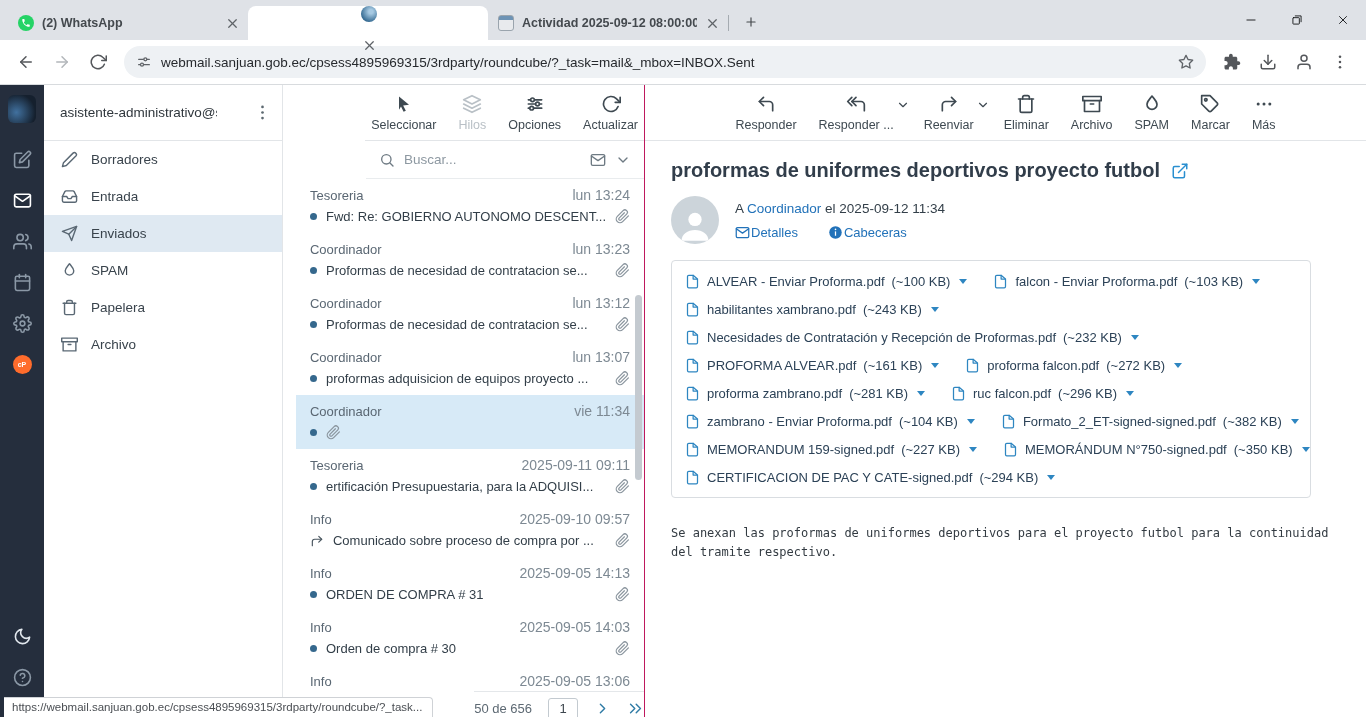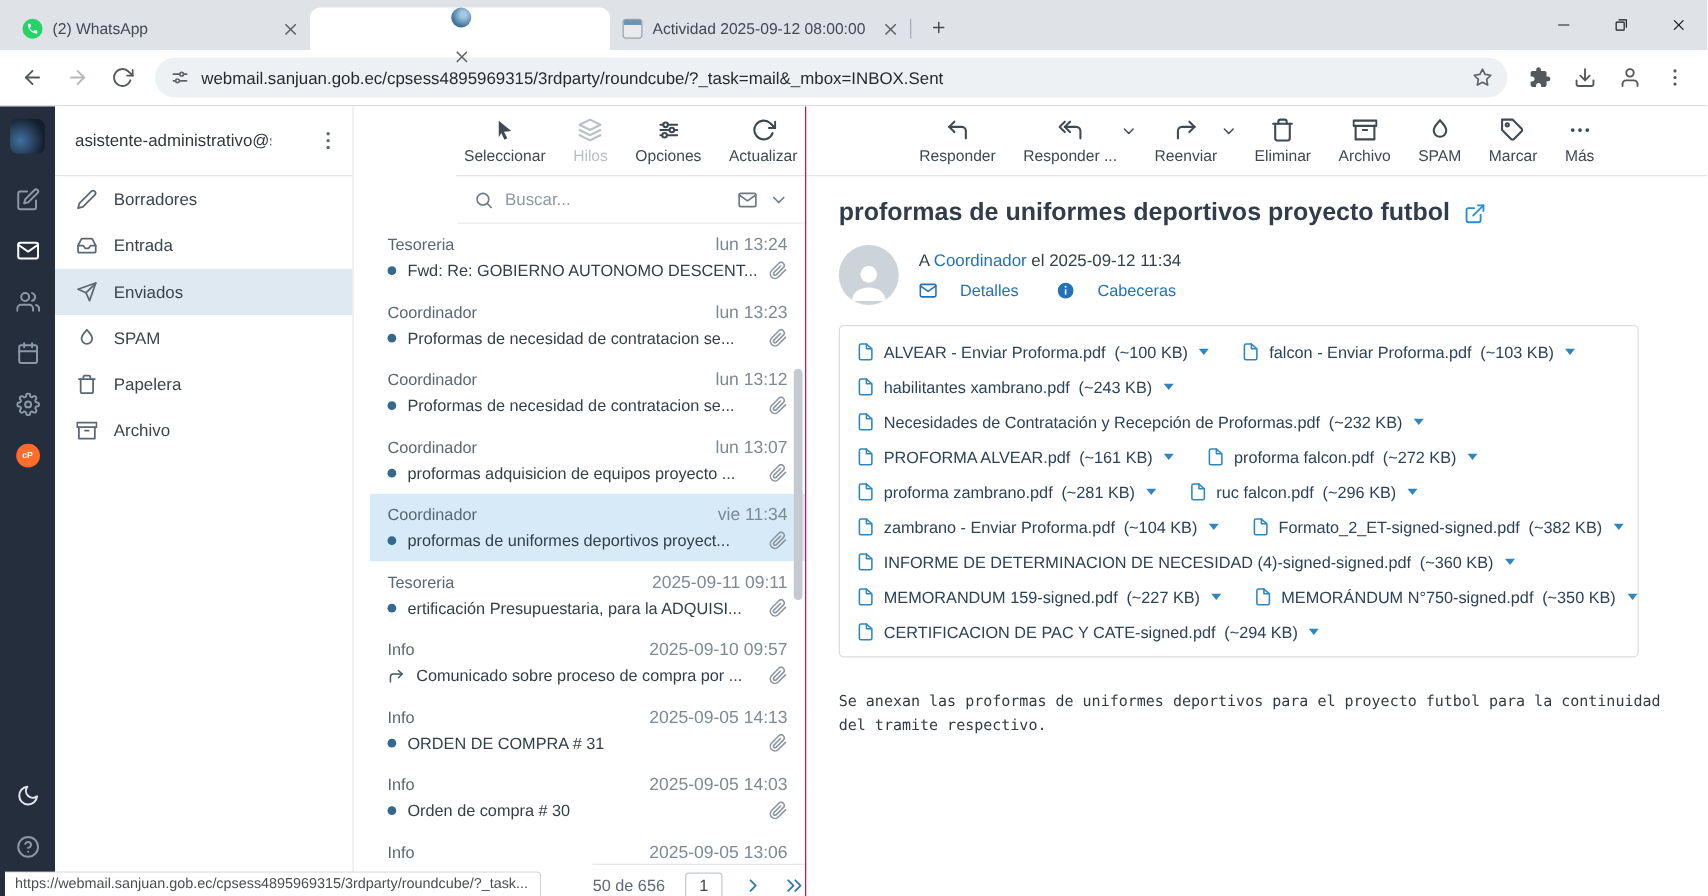--- a/index.html
+++ b/index.html
@@ -11,21 +11,21 @@
   
   .tabbar { height:40px; background:#dfe2e7; display:flex; align-items:flex-end; padding-left:8px; position:relative; }
   .tab { width:240px; height:34px; display:flex; align-items:center; gap:8px; padding:0 8px 0 10px;
          border-radius:8px 8px 0 0; color:#44494e; font-size:12.5px; position:relative; }
   .tab.active { background:#fff; color:#1d1f21;flex-direction:column; }
   .tab:not(.active)::after { content:''; position:absolute; right:-1px; top:9px; height:16px; width:1px; background:#a5abb1; }
   .favicon { width:16px; height:16px; border-radius:50%; display:flex; align-items:center; justify-content:center; flex:none; }
   .fav-whatsapp { background:#25d366; color:#fff; padding:3px; }
   .fav-roundcube { background:radial-gradient(circle at 62% 35%, #a6c9e2 15%, #31678f 75%); }
   .fav-activity { border-radius:3px; background:linear-gradient(#6d93b5 4px, #e8eaed 4px); border:1px solid #9aa4ad; }
-  .tab-title { flex:1; white-space:nowrap; overflow:hidden; }
+  .tab-title { flex:1; white-space:nowrap; overflow:hidden;font-weight:bold; }
   .tab-close { width:15px; height:15px; color:#5f6368; }
   .newtab { width:26px; height:26px; margin:0 0 5px 10px; color:#45494d; padding:6px; }
   .win-controls { position:absolute; right:0; top:0; height:40px; display:flex; }
   .win-btn { width:46px; height:100%; display:flex; align-items:center; justify-content:center; color:#17191b; }
   .win-btn .ic { width:14px; height:14px; }
   .win-btn svg { stroke-width:1.6; }
 
   .navbar { height:45px; background:#fff; display:flex; align-items:center; padding:0 10px; gap:4px; border-bottom:1px solid #d8dbde; }
   .nav-btn { width:32px; height:32px; border-radius:50%; display:flex; align-items:center; justify-content:center; color:#54575b; }
   .nav-btn .ic { width:18px; height:18px; }
@@ -89,21 +89,21 @@
   .mail-content { flex:1; padding:18px 28px 0 26px; overflow:hidden; }
   .subject-row { display:flex; align-items:center; gap:11px; }
   .subject { font-size:20px; font-weight:bold; color:#313d4a; white-space:nowrap; overflow:hidden; }
   .ext-icon { width:18px; height:18px; color:#2a8fd0; }
   .sender-row { display:flex; align-items:center; gap:16px; margin-top:14px; }
   .avatar { width:48px; height:48px; border-radius:50%; background:#ccd4da; color:#fff; display:flex; align-items:flex-end; justify-content:center; overflow:hidden; }
   .avatar .ic { width:38px; height:38px; }
   .meta1 { font-size:13.5px; color:#333f49; }
   .recipient { color:#2272b9; }
   .meta2 { margin-top:9px; display:flex; gap:30px; }
-  .meta-link { display:flex; gap:18px; color:#2272b9; font-size:13px; }
+  .meta-link { display:flex; gap:1px; color:#2272b9; font-size:13px; }
   .meta-link .ic { width:15px; height:15px; }
   .attachments { border:1px solid #d9dde1; border-radius:4px; margin-top:16px; padding:6px 13px; max-width:640px; }
   .att-row { height:28px; display:flex; align-items:center; gap:26px; }
   .att-item { display:flex; align-items:center; gap:7px; font-size:13px; color:#2c4257; white-space:nowrap; }
   .att-item .ic { width:15px; height:15px; color:#2e86c1; }
   .att-caret { width:0; height:0; border-left:4px solid transparent; border-right:4px solid transparent; border-top:5px solid #2e86c1; margin-left:2px; }
   .body-text { margin-top:26px; font-family:"DejaVu Sans Mono", monospace; font-size:12px; line-height:1.6; color:#333b42; max-width:688px; }
 
   .status-tooltip { position:absolute; left:4px; bottom:0; background:#fff; border:1px solid #cfd2d6; border-left:none; border-bottom:none;
                     border-top-right-radius:4px; padding:3px 10px 4px 8px; font-size:11.5px; color:#4a4e53; max-width:470px;
@@ -524,21 +524,20 @@
               </span>
     </div>
   </div>
           <div class="msg selected">
     <div class="m-line1">
       <span class="m-sender">Coordinador</span>
       <span class="m-date">vie 11:34</span>
     </div>
     <div class="m-line2">
       <span class="m-marker dot"></span>
-      <span class="m-subject">proformas de uniformes deportivos proyect...</span>
       <span class="ic m-clip">
                 <svg viewBox="0 0 24 24" fill="none" stroke="currentColor" stroke-width="2" stroke-linecap="round" stroke-linejoin="round">
                   <path d="M21.44 11.05l-9.19 9.19a6 6 0 0 1-8.49-8.49l9.19-9.19a4 4 0 0 1 5.66 5.66l-9.2 9.19a2 2 0 0 1-2.83-2.83l8.49-8.48"></path>
                 </svg>
               </span>
     </div>
   </div>
           <div class="msg">
     <div class="m-line1">
       <span class="m-sender">Tesoreria</span>
@@ -895,33 +894,20 @@
   </span>
             </div>
             <div class="att-row">
               <span class="att-item">
     <span class="ic">
                   <svg viewBox="0 0 24 24" fill="none" stroke="currentColor" stroke-width="2" stroke-linecap="round" stroke-linejoin="round">
                     <path d="M13 2H6a2 2 0 0 0-2 2v16a2 2 0 0 0 2 2h12a2 2 0 0 0 2-2V8z"></path>
                     <polyline points="13 2 13 8 19 8"></polyline>
                   </svg>
                 </span>
-    <span class="att-name">INFORME DE DETERMINACION DE NECESIDAD (4)-signed-signed.pdf</span>
-    <span class="att-size">(~360 KB)</span>
-    <span class="att-caret"></span>
-  </span>
-            </div>
-            <div class="att-row">
-              <span class="att-item">
-    <span class="ic">
-                  <svg viewBox="0 0 24 24" fill="none" stroke="currentColor" stroke-width="2" stroke-linecap="round" stroke-linejoin="round">
-                    <path d="M13 2H6a2 2 0 0 0-2 2v16a2 2 0 0 0 2 2h12a2 2 0 0 0 2-2V8z"></path>
-                    <polyline points="13 2 13 8 19 8"></polyline>
-                  </svg>
-                </span>
     <span class="att-name">MEMORANDUM 159-signed.pdf</span>
     <span class="att-size">(~227 KB)</span>
     <span class="att-caret"></span>
   </span>
               <span class="att-item">
     <span class="ic">
                   <svg viewBox="0 0 24 24" fill="none" stroke="currentColor" stroke-width="2" stroke-linecap="round" stroke-linejoin="round">
                     <path d="M13 2H6a2 2 0 0 0-2 2v16a2 2 0 0 0 2 2h12a2 2 0 0 0 2-2V8z"></path>
                     <polyline points="13 2 13 8 19 8"></polyline>
                   </svg>

